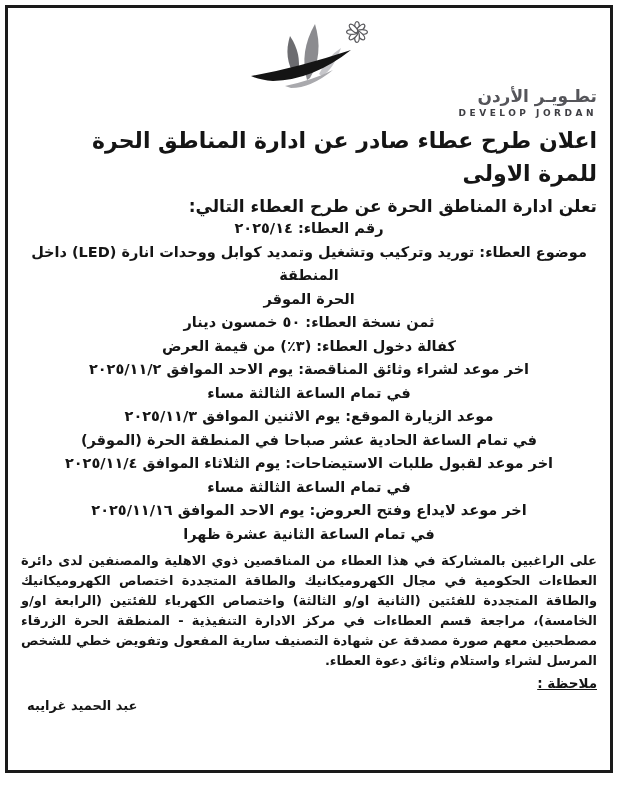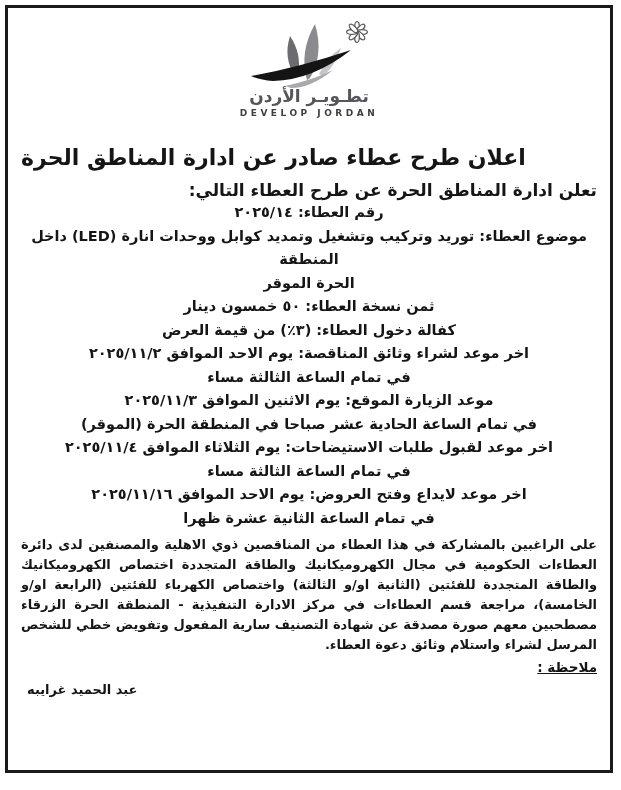--- a/index.html
+++ b/index.html
@@ -6,25 +6,25 @@
   body{
     width:621px;height:790px;position:relative;background:#ffffff;
     font-family:"DejaVu Sans","Liberation Sans",sans-serif;
     color:#151515;-webkit-font-smoothing:antialiased;
   }
   .frame{
     position:absolute;left:5px;top:5px;width:608px;height:768px;
     box-sizing:border-box;border:3px solid #1a1a1a;background:#fff;
     padding:6px 13px 0 13px;direction:rtl;overflow:hidden;
   }
-  .logo-wrap{text-align:center;padding-top:4px;}
+  .logo-wrap{text-align:right;padding-top:4px;}
   .logo-mark{display:block;margin:0 auto;}
   .logo-ar{font-size:17px;font-weight:700;color:#55555a;line-height:20px;margin-top:-2px;}
   .logo-en{font-size:9px;font-weight:700;letter-spacing:3.5px;color:#3e3e43;line-height:12px;margin-top:1px;}
-  .title{text-align:left;font-size:22px;font-weight:700;line-height:33px;margin-top:22px;}
+  .title{text-align:right;font-size:22px;font-weight:700;line-height:33px;margin-top:5px;}
   .intro{font-size:17px;font-weight:700;text-align:right;margin-top:7px;line-height:18px;}
   .details{text-align:center;font-size:14.5px;font-weight:700;line-height:23.5px;margin-top:2px;}
   .para{font-size:13px;font-weight:700;line-height:20px;text-align:justify;margin-top:5px;}
   .notes-heading{font-size:13.5px;font-weight:700;text-decoration:underline;text-align:right;line-height:21px;margin-top:2px;}
   .notes{font-size:13.5px;font-weight:700;line-height:23px;text-align:right;}
   .signature{direction:rtl;text-align:left;font-size:13px;font-weight:700;line-height:18px;margin-top:3px;padding-left:6px;}
 </style>
 </head>
 <body>
 
@@ -51,20 +51,21 @@
         <ellipse cx="128" cy="9" rx="2.4" ry="5.4" transform="rotate(270 128 14)"></ellipse>
         <ellipse cx="128" cy="9" rx="2.4" ry="5.4" transform="rotate(315 128 14)"></ellipse>
       </g>
     </svg>
     <div class="logo-ar">تطـويـر الأردن</div>
     <div class="logo-en">DEVELOP JORDAN</div>
   </div>
 
   <div class="title">
     <div>اعلان طرح عطاء صادر عن ادارة المناطق الحرة</div>
+    <div>للمرة الاولى</div>
   </div>
 
   <div class="intro">تعلن ادارة المناطق الحرة عن طرح العطاء التالي:</div>
 
   <div class="details">
     <div>رقم العطاء: ٢٠٢٥/١٤</div>
     <div>موضوع العطاء: توريد وتركيب وتشغيل وتمديد كوابل ووحدات انارة (LED) داخل المنطقة</div>
     <div>الحرة الموقر</div>
     <div>ثمن نسخة العطاء: ٥٠ خمسون دينار</div>
     <div>كفالة دخول العطاء: (٣٪) من قيمة العرض</div>

